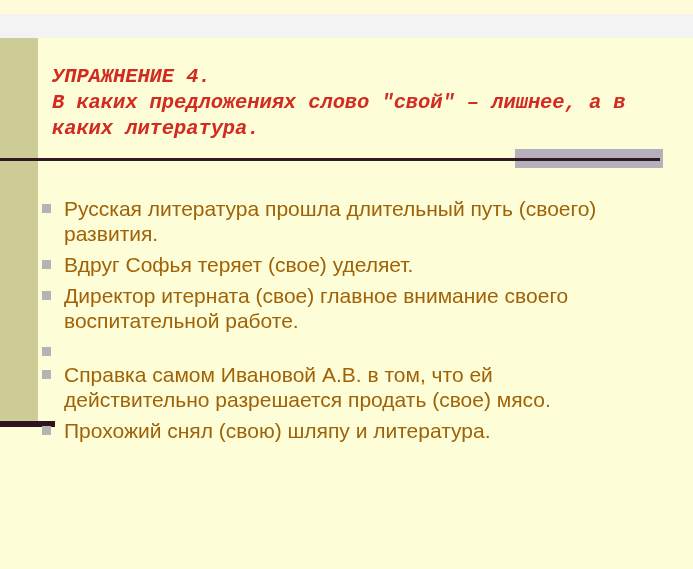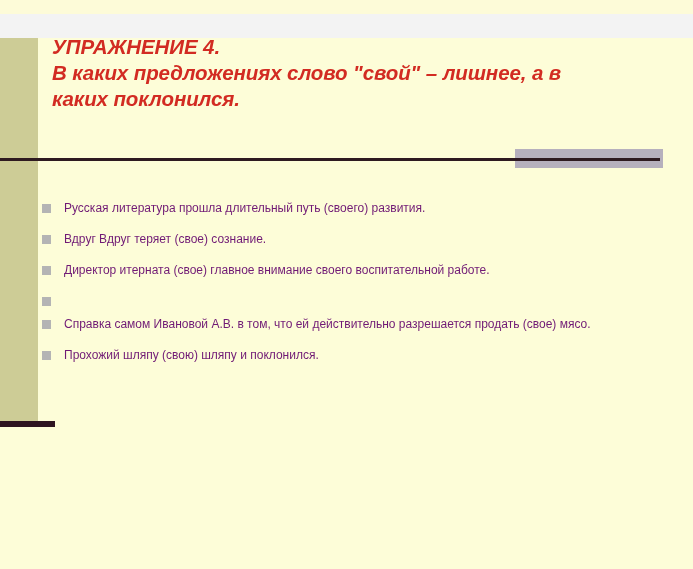--- a/index.html
+++ b/index.html
@@ -70,22 +70,23 @@
     top: 421px;
     width: 55px;
     height: 6px;
     background: #2e1420;
   }
 
   
   .title-block {
     position: absolute;
     left: 52px;
-    top: 34px;
+    top: 64px;
     width: 600px;
+    font-family: Liberation Mono, monospace;
   }
   .title-line {
     color: #d22b22;
     font-style: italic;
     font-weight: bold;
     font-size: 20.5px;
     line-height: 26px;
     letter-spacing: -0.1px;
     white-space: nowrap;
   }
@@ -126,74 +127,74 @@
   }
   .bullet-marker {
     flex: 0 0 auto;
     width: 9px;
     height: 9px;
     background: #b4b4b4;
     margin: 8px 13px 0 4px;
   }
   .bullet-text {
     flex: 1 1 auto;
-    color: #701a75;
-    font-size: 12px;
+    color: #a16207;
+    font-size: 21px;
     line-height: 25px;
     max-width: 555px;
   }
 </style>
 </head>
 <body>
 
 <div class="slide">
 
   <div class="top-sliver"></div>
   <div class="top-band"></div>
   <div class="canvas"></div>
 
   <div class="left-band"></div>
   <div class="left-band-cap"></div>
 
   <div class="title-block">
     <div class="title-line">УПРАЖНЕНИЕ 4.</div>
     <div class="title-line">В каких предложениях слово "свой" – лишнее, а в</div>
-    <div class="title-line">каких поклонился.</div>
+    <div class="title-line">каких литература.</div>
   </div>
 
   <div class="rule-bar"></div>
   <div class="rule"></div>
 
   <div class="bullets">
 
     <div class="bullet-item">
       <span class="bullet-marker"></span>
       <span class="bullet-text">Русская литература прошла длительный путь (своего) развития.</span>
     </div>
 
     <div class="bullet-item">
       <span class="bullet-marker"></span>
-      <span class="bullet-text">Вдруг Вдруг теряет (свое) сознание.</span>
+      <span class="bullet-text">Вдруг Софья теряет (свое) уделяет.</span>
     </div>
 
     <div class="bullet-item">
       <span class="bullet-marker"></span>
       <span class="bullet-text">Директор итерната (свое) главное внимание своего воспитательной работе.</span>
     </div>
 
     <div class="bullet-item">
       <span class="bullet-marker"></span>
     </div>
 
     <div class="bullet-item">
       <span class="bullet-marker"></span>
       <span class="bullet-text">Справка самом Ивановой А.В. в том, что ей действительно разрешается продать (свое) мясо.</span>
     </div>
 
     <div class="bullet-item">
       <span class="bullet-marker"></span>
-      <span class="bullet-text">Прохожий шляпу (свою) шляпу и поклонился.</span>
+      <span class="bullet-text">Прохожий снял (свою) шляпу и литература.</span>
     </div>
 
 
   </div>
 
 </div>
 
 </body></html>

